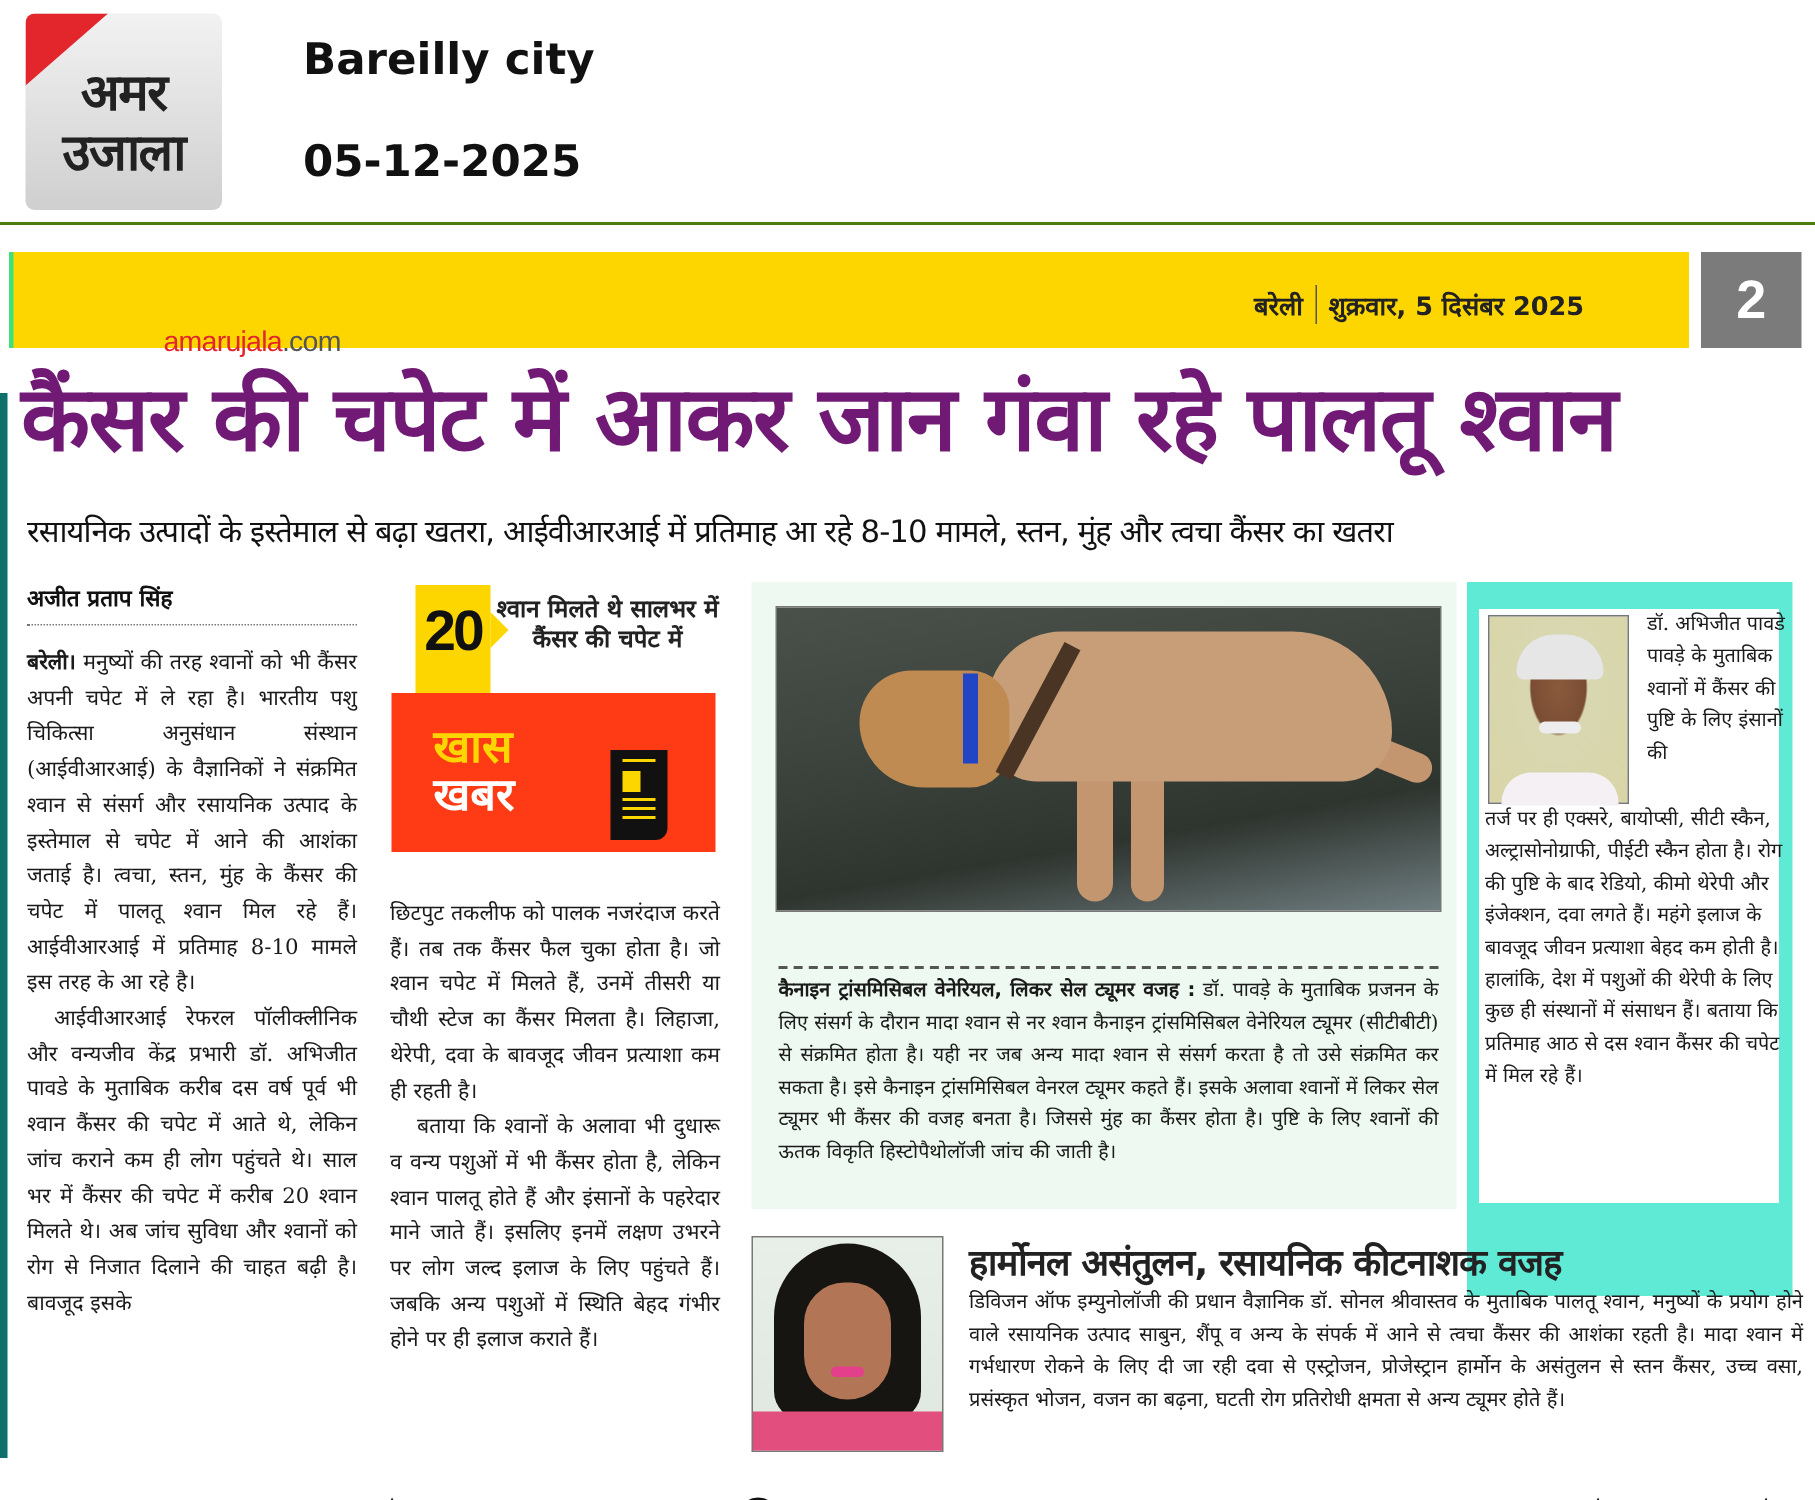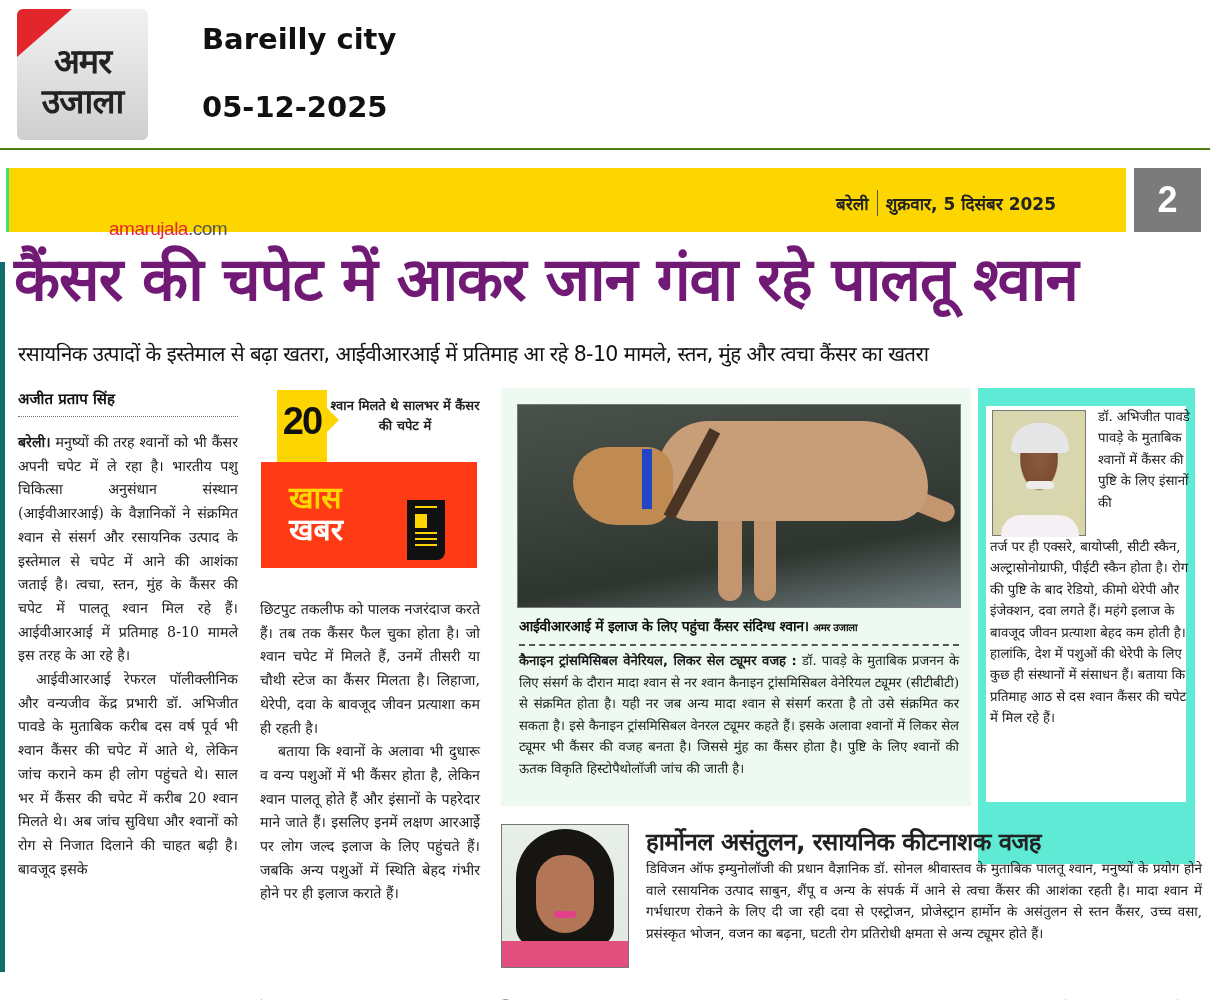--- a/index.html
+++ b/index.html
@@ -37,21 +37,21 @@
   .body-text { font-family: "DejaVu Serif", serif; font-size: 14.2px; line-height: 23.7px; text-align: justify; color: #1a1a1a; }
   .body-text p { text-indent: 0; }
   .body-text p.indent { text-indent: 18px; }
   .dateline { font-weight: bold; }
 
   
   .col2 { position: absolute; left: 260px; top: 236px; width: 220px; }
   .stat-box { position: relative; height: 70px; }
   .stat-num { position: absolute; left: 0; top: 2px; width: 50px; height: 76px; background: #fdd600; font-size: 38px; font-weight: bold; text-align: center; line-height: 62px; font-family: "Liberation Sans", sans-serif; letter-spacing: -2px; margin-left: 17px; }
   .stat-num:after { content: ""; position: absolute; right: -12px; top: 18px; border-left: 12px solid #fdd600; border-top: 12px solid transparent; border-bottom: 12px solid transparent; }
-  .stat-text { position: absolute; left: 70px; top: 8px; width: 150px; font-size: 13px; font-weight: bold; text-align: center; line-height: 20px; color: #222; }
+  .stat-text { position: absolute; left: 70px; top: 8px; width: 150px; font-size: 16px; font-weight: bold; text-align: center; line-height: 20px; color: #222; }
   .khas { position: relative; margin-top: 4px; margin-left: 1px; width: 216px; height: 106px; background: #fe3b14; }
   .khas .k1, .khas .k2 { position: absolute; left: 28px; font-weight: bold; font-size: 30px; font-family: "DejaVu Sans", sans-serif; }
   .khas .k1 { top: 14px; color: #fdd600; }
   .khas .k2 { top: 46px; color: #ffffff; }
   .khas .doc { position: absolute; left: 146px; top: 38px; width: 38px; height: 60px; background: #111; border-radius: 0 0 8px 0; }
   .khas .doc .sq { position: absolute; left: 8px; top: 14px; width: 12px; height: 14px; background: #fdd600; }
   .khas .doc .ln { position: absolute; left: 8px; height: 2px; width: 22px; background: #fdd600; }
   .col2 .body-text { margin-top: 30px; }
 
   
@@ -140,35 +140,34 @@
       <div class="doc">
         <div class="sq"></div>
         <div class="ln" style="top:6px"></div>
         <div class="ln" style="top:32px"></div>
         <div class="ln" style="top:38px"></div>
         <div class="ln" style="top:44px"></div>
       </div>
     </div>
     <div class="body-text">
       <p>छिटपुट तकलीफ को पालक नजरंदाज करते हैं। तब तक कैंसर फैल चुका होता है। जो श्वान चपेट में मिलते हैं, उनमें तीसरी या चौथी स्टेज का कैंसर मिलता है। लिहाजा, थेरेपी, दवा के बावजूद जीवन प्रत्याशा कम ही रहती है।</p>
-      <p class="indent">बताया कि श्वानों के अलावा भी दुधारू व वन्य पशुओं में भी कैंसर होता है, लेकिन श्वान पालतू होते हैं और इंसानों के पहरेदार माने जाते हैं। इसलिए इनमें लक्षण आरआईे पर लोग जल्द इलाज के लिए पहुंचते हैं। जबकि अन्य पशुओं में स्थिति बेहद गंभीर होने पर ही इलाज कराते हैं।</p>
+      <p class="indent">बताया कि श्वानों के अलावा भी दुधारू व वन्य पशुओं में भी कैंसर होता है, लेकिन श्वान पालतू होते हैं और इंसानों के पहरेदार माने जाते हैं। इसलिए इनमें लक्षण उभरने पर लोग जल्द इलाज के लिए पहुंचते हैं। जबकि अन्य पशुओं में स्थिति बेहद गंभीर होने पर ही इलाज कराते हैं।</p>
     </div>
   </section>
 
   <section class="center-box">
     <div class="photo-dog">
       <div class="dog-leg" style="left:200px;top:100px;width:24px;height:96px;"></div>
       <div class="dog-leg" style="left:236px;top:104px;width:22px;height:92px;"></div>
       <div class="dog-leg" style="left:330px;top:80px;width:110px;height:20px;transform:rotate(22deg);"></div>
       <div class="dog-body"></div>
       <div class="dog-head"></div>
       <div class="dog-collar"></div>
       <div class="dog-harness"></div>
     </div>
-    <div class="caption"><span>आईवीआरआई में इलाज के लिए पहुंचा कैंसर संदिग्ध श्वान।</span> <small>अमर उजाला</small></div>
     <div class="dash-sep"></div>
     <div class="sidebar-text">
       <b>कैनाइन ट्रांसमिसिबल वेनेरियल, लिकर सेल ट्यूमर वजह :</b> <span>डॉ. पावड़े के मुताबिक प्रजनन के लिए संसर्ग के दौरान मादा श्वान से नर श्वान कैनाइन ट्रांसमिसिबल वेनेरियल ट्यूमर (सीटीबीटी) से संक्रमित होता है। यही नर जब अन्य मादा श्वान से संसर्ग करता है तो उसे संक्रमित कर सकता है। इसे कैनाइन ट्रांसमिसिबल वेनरल ट्यूमर कहते हैं। इसके अलावा श्वानों में लिकर सेल ट्यूमर भी कैंसर की वजह बनता है। जिससे मुंह का कैंसर होता है। पुष्टि के लिए श्वानों की ऊतक विकृति हिस्टोपैथोलॉजी जांच की जाती है।</span>
     </div>
   </section>
 
   <section class="right-box">
     <div class="right-inner">
       <div class="photo-doc">
         <div class="hair"></div>

